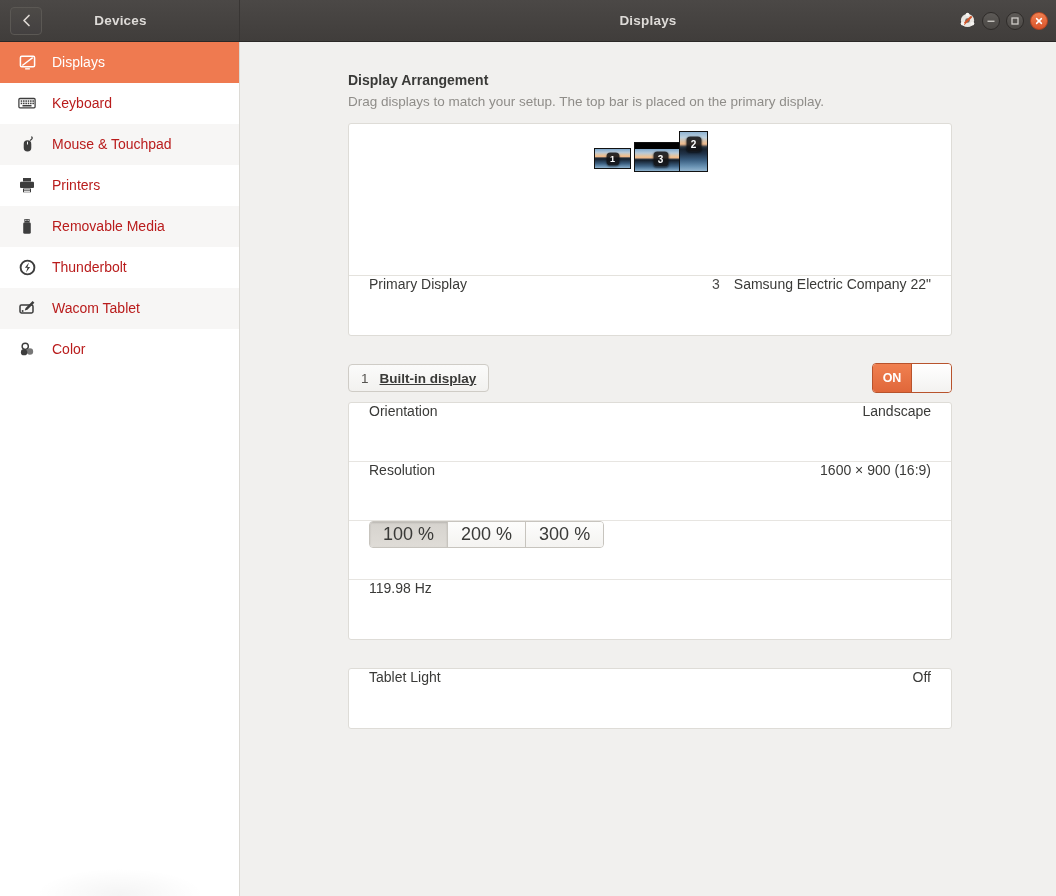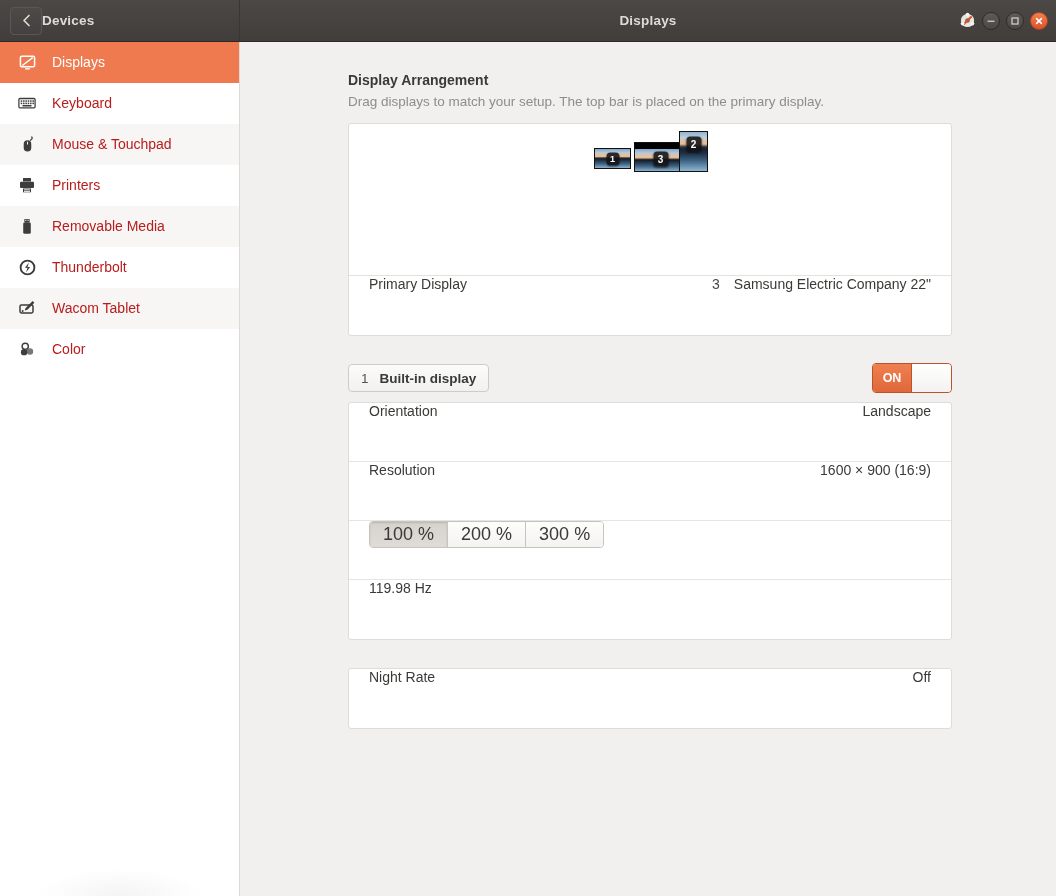--- a/index.html
+++ b/index.html
@@ -48,21 +48,21 @@
     border-radius: 4px;
     background: linear-gradient(to bottom, #4d4a47, #434040);
     display: flex;
     align-items: center;
     justify-content: center;
     cursor: pointer;
   }
   .back-button svg { display:block; }
   .titlebar-left-title {
     flex: 1;
-    text-align: left;
+    text-align: center;
     color: #dedbd8;
     font-size: 13.5px;
     font-weight: bold;
     margin-right: 40px;
     letter-spacing: .2px;
   }
   .titlebar-right {
     flex: 1;
     height: 100%;
     display: flex;
@@ -290,21 +290,21 @@
     height: 28px;
     padding: 0 12px;
     background: linear-gradient(to bottom, #fbfbfa, #f2f1ef);
     border: 1px solid #cfccc6;
     border-radius: 4px;
     font-size: 13.5px;
     cursor: pointer;
     color: #3a3a38;
   }
   .disp-tab .tab-num { font-weight: normal; color: #55534f; }
-  .disp-tab .tab-name { font-weight: bold; }
+  .disp-tab .tab-name { font-weight: bold; text-decoration: underline; }
   .tab-spacer { flex: 1; }
 
   .toggle {
     width: 80px;
     height: 30px;
     border: 1px solid #b8532c;
     border-radius: 4px;
     display: flex;
     overflow: hidden;
     cursor: pointer;
@@ -594,21 +594,21 @@
           <div class="row clickable">
             <div class="row-value">119.98 Hz</div>
           </div>
 
         </div>
 
         <div class="gap-lg"></div>
 
         <div class="card">
           <div class="row clickable">
-            <div class="row-label">Night Rate</div>
+            <div class="row-label">Tablet Light</div>
             <div class="row-value">Off</div>
           </div>
         </div>
 
       </div>
     </div>
 
   </div>
 </div>
 

